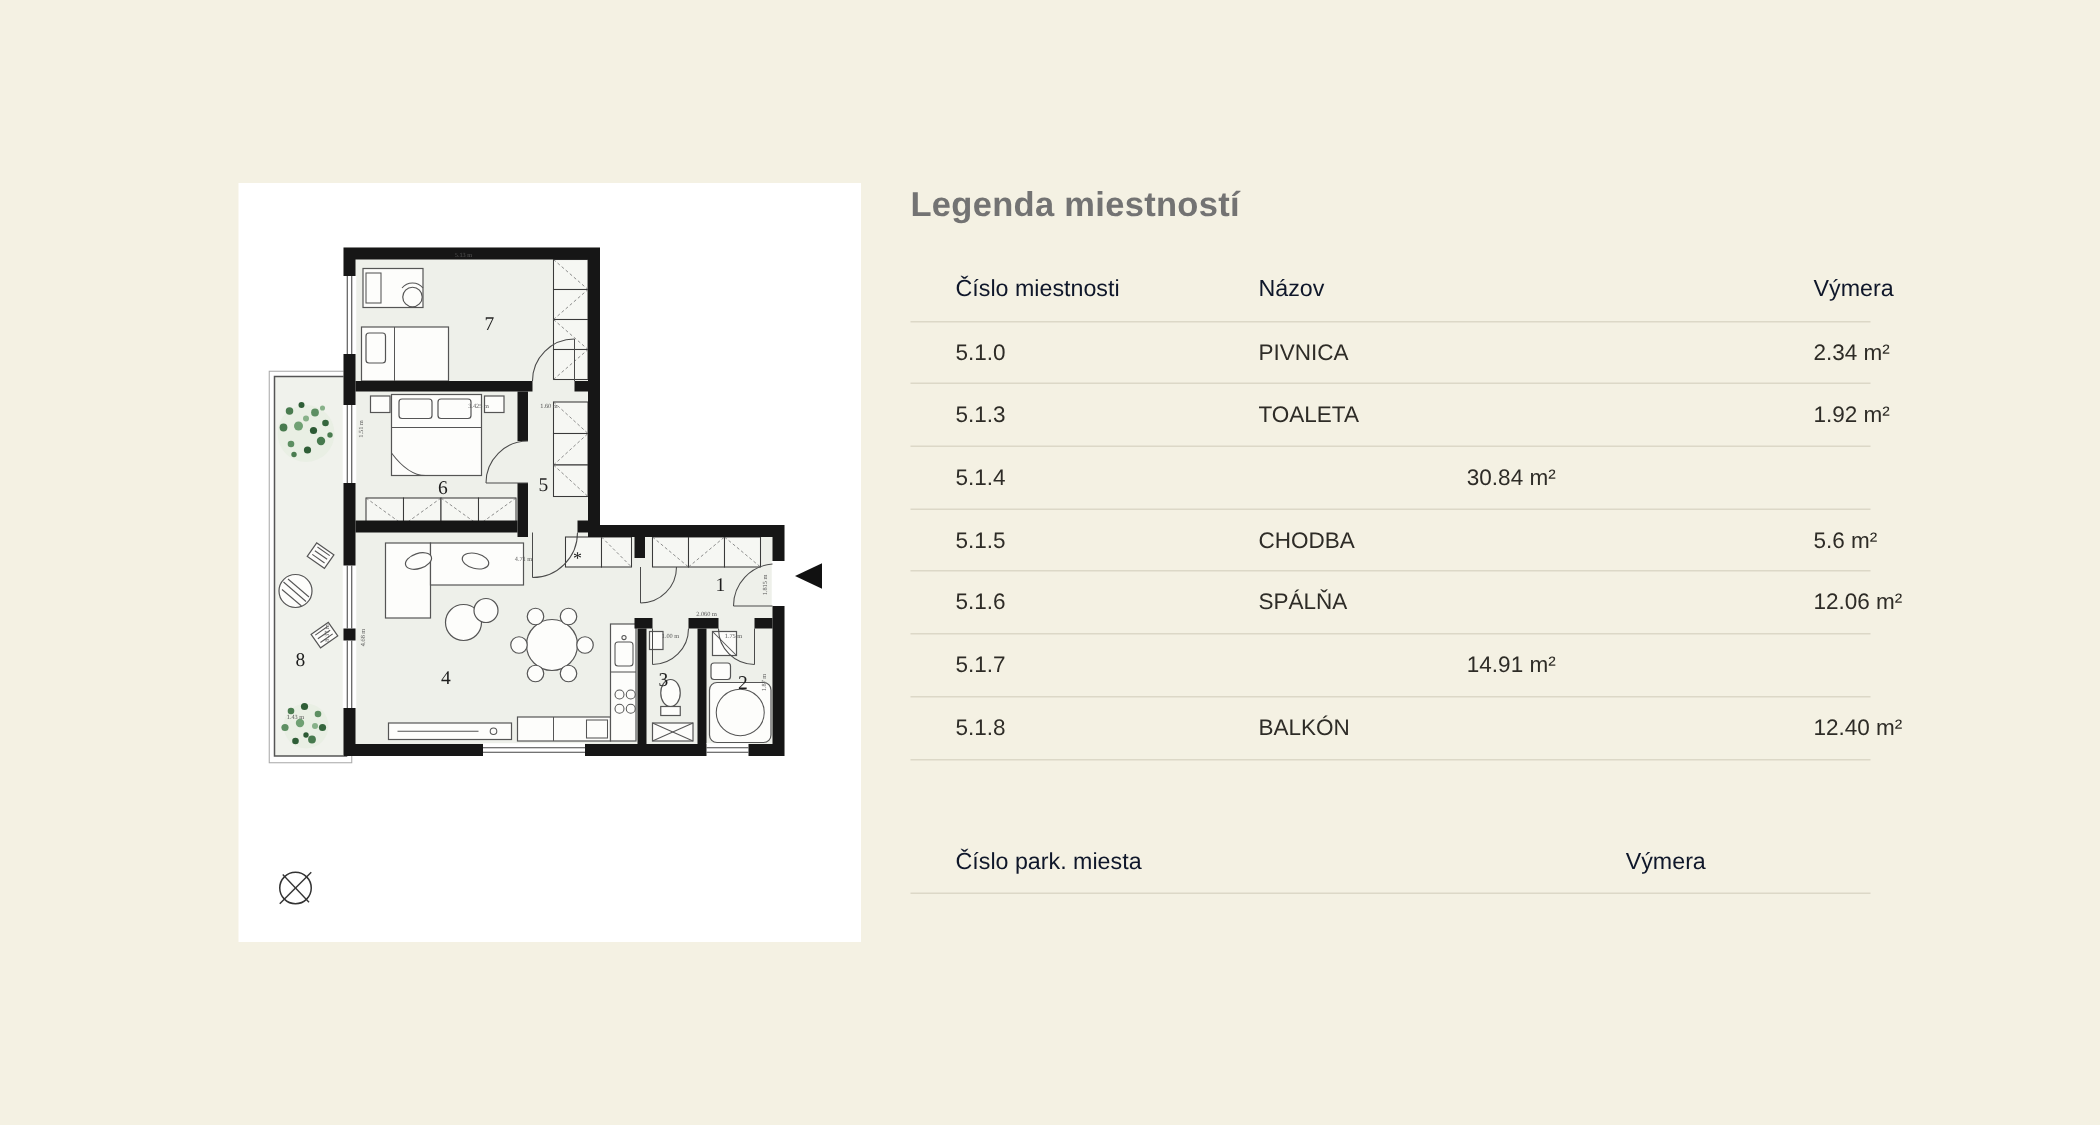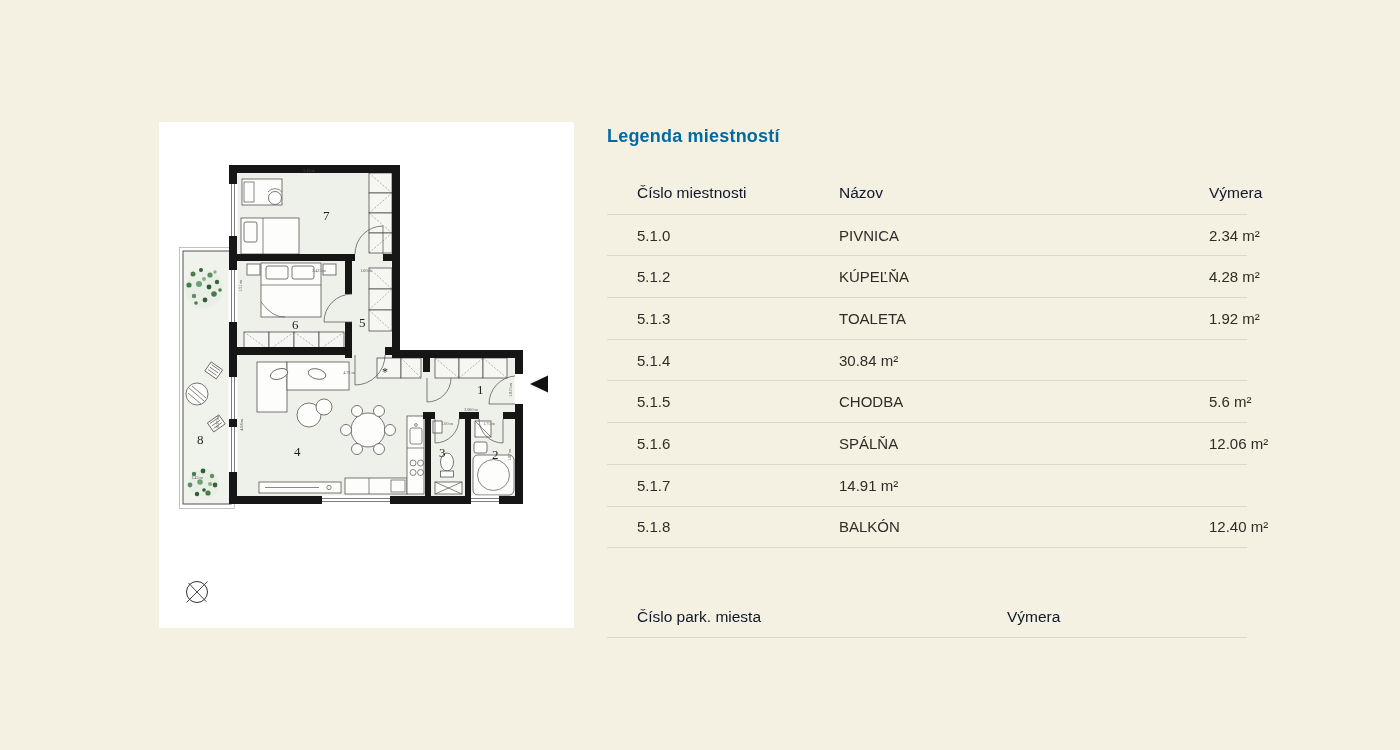--- a/index.html
+++ b/index.html
@@ -11,33 +11,33 @@
   }
   .plan-panel{
     position:absolute;left:159px;top:122px;width:415px;height:506px;
     background:#ffffff;
   }
   .plan-panel svg{display:block;width:415px;height:506px}
   .legend{
     position:absolute;left:607px;top:121px;width:640px;
   }
   .legend-title{
-    font-size:18px;font-weight:700;color:#0369a1;letter-spacing:.2px;
+    font-size:23px;font-weight:700;color:#737373;letter-spacing:.2px;
     margin:0 0 22px 0;line-height:30px;
   }
   .tbl{width:640px}
   .tbl-row{
     display:grid;grid-template-columns:232px 370px 1fr;
     align-items:center;height:40.7px;
     border-bottom:1px solid #dcd8c7;
     font-size:15px;
   }
   .tbl-row.hdr{font-size:15.5px;color:#0f172a}
   .cell-num{padding-left:30px}
-  .cell-area{text-align:left;padding-right:33px;white-space:nowrap}
+  .cell-area{text-align:center;padding-right:33px;white-space:nowrap}
   .tbl2{width:640px;margin-top:48px}
   .tbl2 .tbl-row{grid-template-columns:400px 1fr}
   
   .wall{fill:#161616}
   .furn{fill:#fdfdfb;stroke:#555;stroke-width:.8}
   .furnl{fill:none;stroke:#555;stroke-width:.7}
   .ward{fill:#f6f7f3;stroke:#3a3a3a;stroke-width:.7}
   .wdiag{stroke:#6a6a6a;stroke-width:.5;stroke-dasharray:2,1.6;fill:none}
   .door{fill:none;stroke:#4a4a4a;stroke-width:.7}
   .win{fill:#ffffff}
@@ -307,25 +307,20 @@
       <div class="cell-num">Číslo miestnosti</div>
       <div class="cell-name">Názov</div>
       <div class="cell-area">Výmera</div>
     </div>
     <div class="tbl-row">
       <div class="cell-num">5.1.0</div>
       <div class="cell-name">PIVNICA</div>
       <div class="cell-area">2.34 m²</div>
     </div>
     <div class="tbl-row">
-      <div class="cell-num">5.1.2</div>
-      <div class="cell-name">KÚPEĽŇA</div>
-      <div class="cell-area">4.28 m²</div>
-    </div>
-    <div class="tbl-row">
       <div class="cell-num">5.1.3</div>
       <div class="cell-name">TOALETA</div>
       <div class="cell-area">1.92 m²</div>
     </div>
     <div class="tbl-row">
       <div class="cell-num">5.1.4</div>
       <div class="cell-area">30.84 m²</div>
     </div>
     <div class="tbl-row">
       <div class="cell-num">5.1.5</div>

